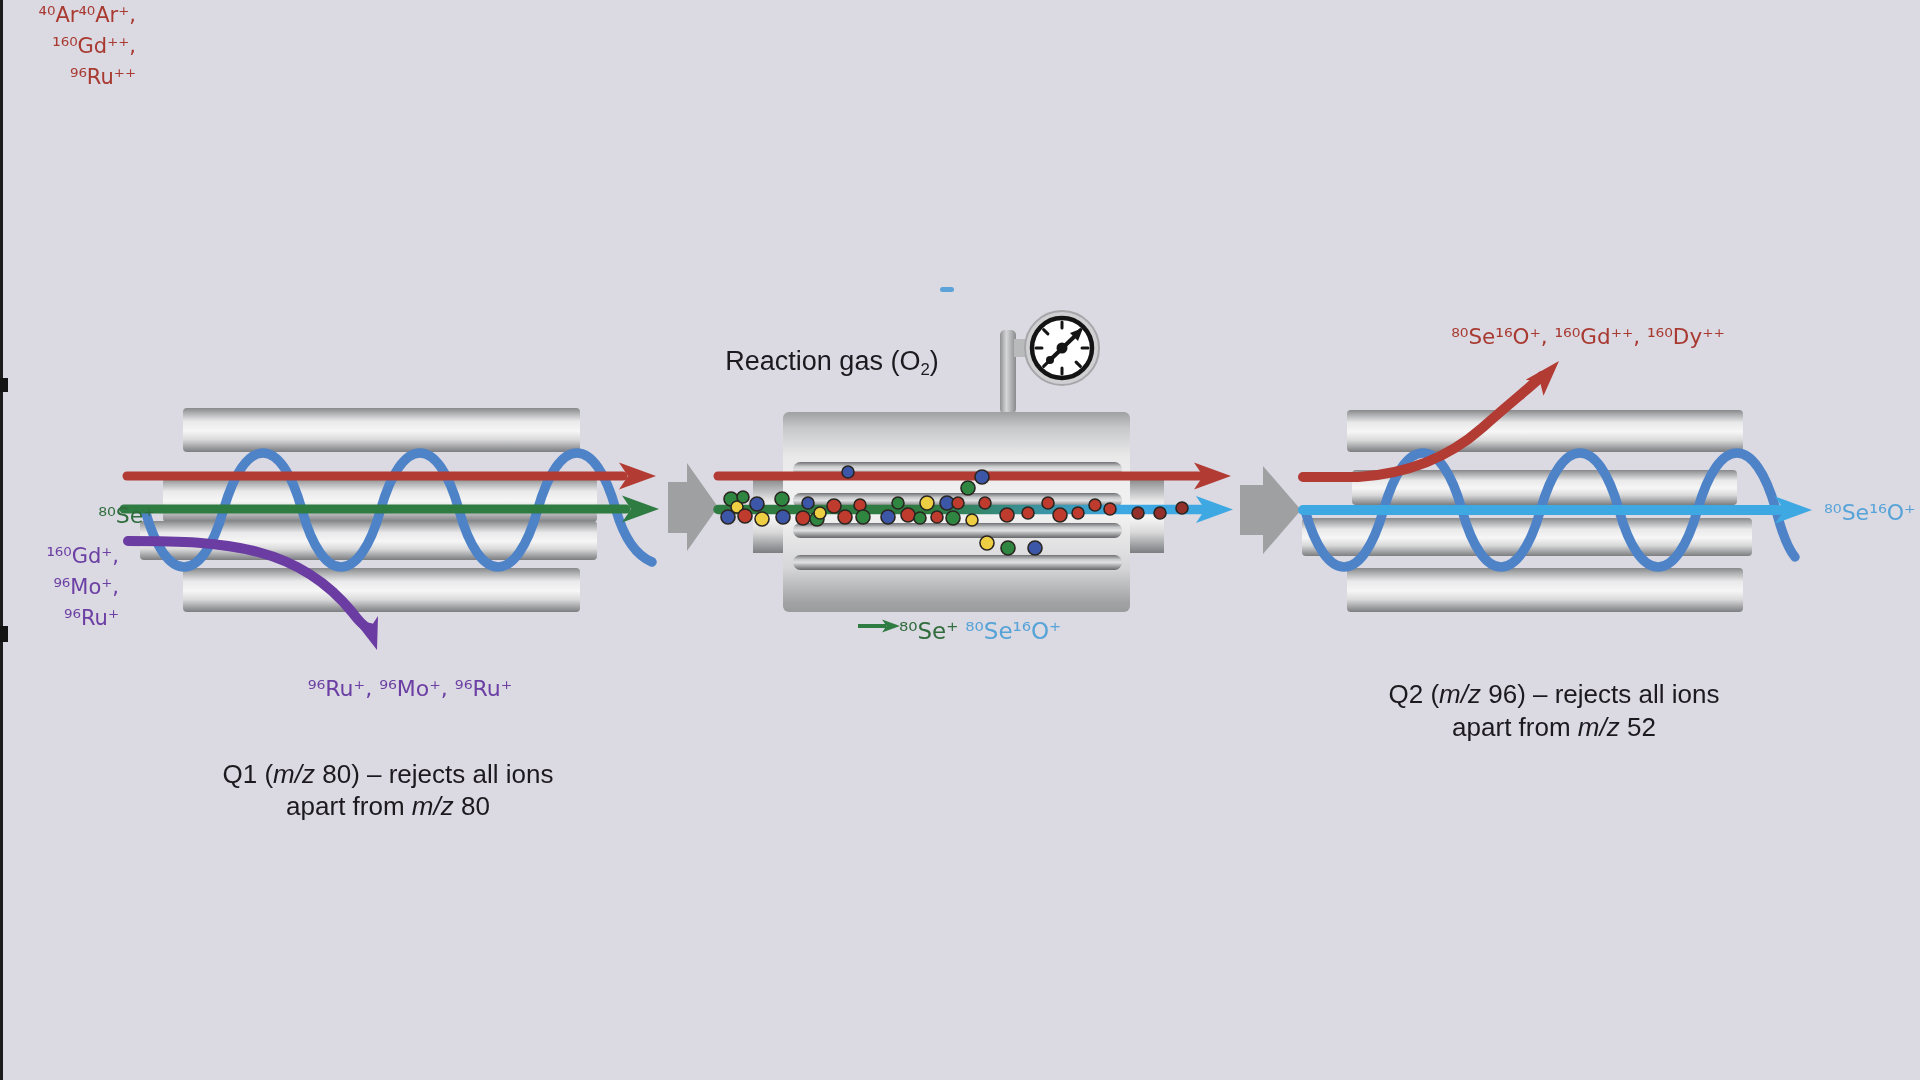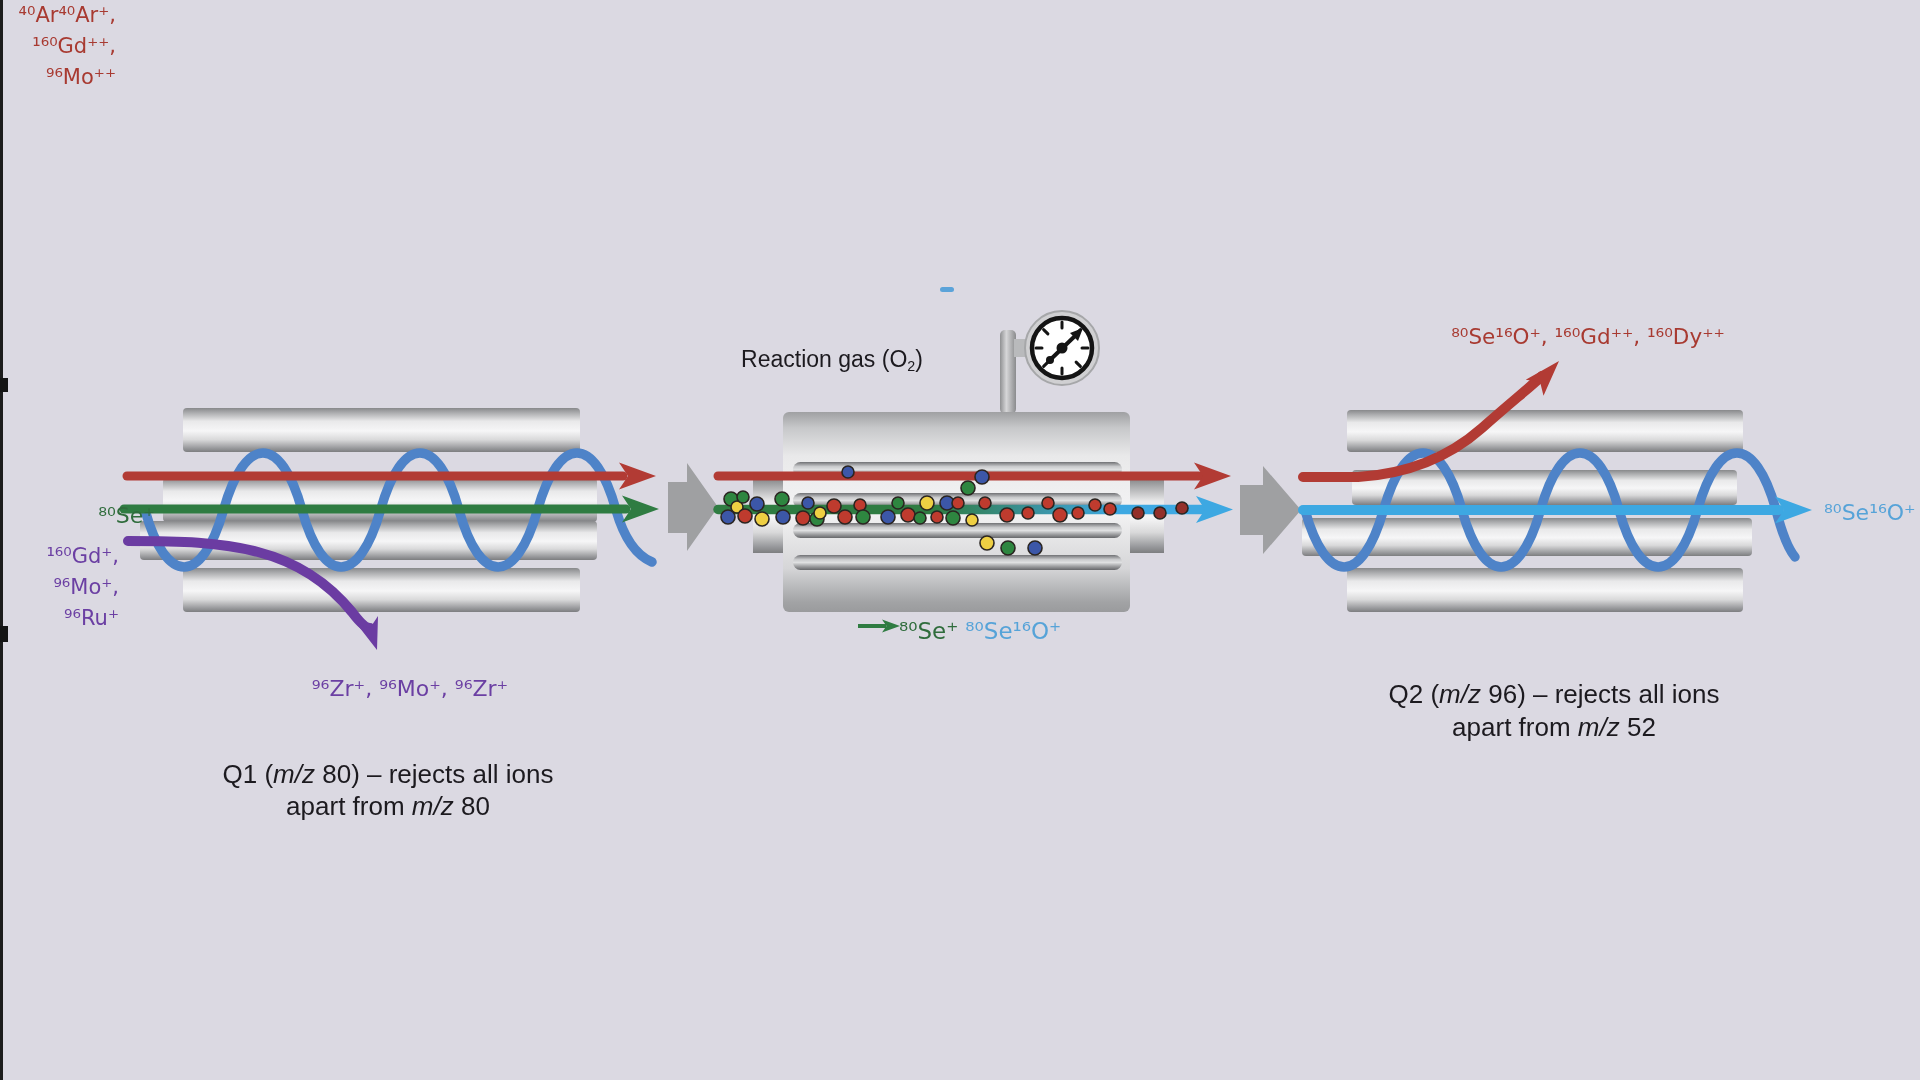--- a/index.html
+++ b/index.html
@@ -186,42 +186,42 @@
     <path class="s-wave" fill="none" stroke-width="9.5" stroke-linecap="round" d="M1305 510 C1326 586,1362 586,1383.5 510 C1405 434,1441 434,1462 510 C1483 586,1519 586,1540.5 510
          C1562 434,1598 434,1619 510 C1640 586,1676 586,1697.5 510 C1719 434,1755 434,1776 510
          C1783 537,1789 550,1795 557"></path>
     <line class="s-lblue" x1="1303" y1="510" x2="1779" y2="510" stroke-width="10" stroke-linecap="round"></line>
     <polygon class="f-lblue" points="1812,510 1775,496.5 1784,510 1775,523.5"></polygon>
     <path class="s-red" fill="none" stroke-width="10" stroke-linecap="round" d="M1303 477 L1358 477 C1408 474,1448 458,1482 428 C1510 403,1528 389,1542 376"></path>
     <polygon class="f-red" points="1559,361 1543.5,395.7 1540,381.8 1525.7,379.7"></polygon>
   </g>
 </svg>
 
-<div class="lbl left-stack ion red-ion" style="left:0;top:398;width:116px;">
+<div class="lbl left-stack ion red-ion" style="left:12px;top:398;width:116px;padding-left:8px;">
   <div>⁴⁰Ar⁴⁰Ar⁺,</div>
   <div>¹⁶⁰Gd⁺⁺,</div>
-  <div>⁹⁶Mo⁺⁺</div>
+  <div>⁹⁶Ru⁺⁺</div>
 </div>
 
 <div class="lbl ion green-ion" style="left:0;top:503px;width:112px;text-align:right;font-size:22px;">⁸⁰Se⁺</div>
 
 <div class="lbl left-stack ion purple-ion" style="left:0;top:541px;width:119px;">
   <div>¹⁶⁰Gd⁺,</div>
   <div>⁹⁶Mo⁺,</div>
   <div>⁹⁶Ru⁺</div>
 </div>
 
-<div class="lbl ion purple-ion" style="left:230px;top:676px;width:360px;text-align:center;font-size:22px;">⁹⁶Zr⁺, ⁹⁶Mo⁺, ⁹⁶Zr⁺</div>
+<div class="lbl ion purple-ion" style="left:230px;top:676px;width:360px;text-align:center;font-size:22px;">⁹⁶Ru⁺, ⁹⁶Mo⁺, ⁹⁶Ru⁺</div>
 
 <div class="lbl caption" style="left:178px;top:714px;width:420px;">
   <div><span>Q1 (</span><span class="it">m/z</span><span> 80) – rejects all ions</span></div>
   <div><span>apart from </span><span class="it">m/z</span><span> 80</span></div>
 </div>
 
-<div class="lbl" style="left:692px;top:346px;width:280px;text-align:center;font-size:23px;color:var(--c-text_dark);">
+<div class="lbl" style="left:692px;top:346px;width:280px;text-align:center;font-size:27px;color:var(--c-text_dark);">
   <span>Reaction gas (O</span><sub class="gas">2</sub><span>)</span>
 </div>
 
 <div class="lbl reaction-row" style="left:856px;top:618px;">
   <span class="ion green-ion">⁸⁰Se⁺</span>
   <svg width="44" height="16" viewBox="0 0 44 16">
     <line x1="2" y1="8" x2="30" y2="8" class="s-green" stroke-width="4"></line>
     <polygon points="44,8 26,1.5 30.5,8 26,14.5" class="f-green"></polygon>
   </svg>
   <span class="ion blue-ion">⁸⁰Se¹⁶O⁺</span>

